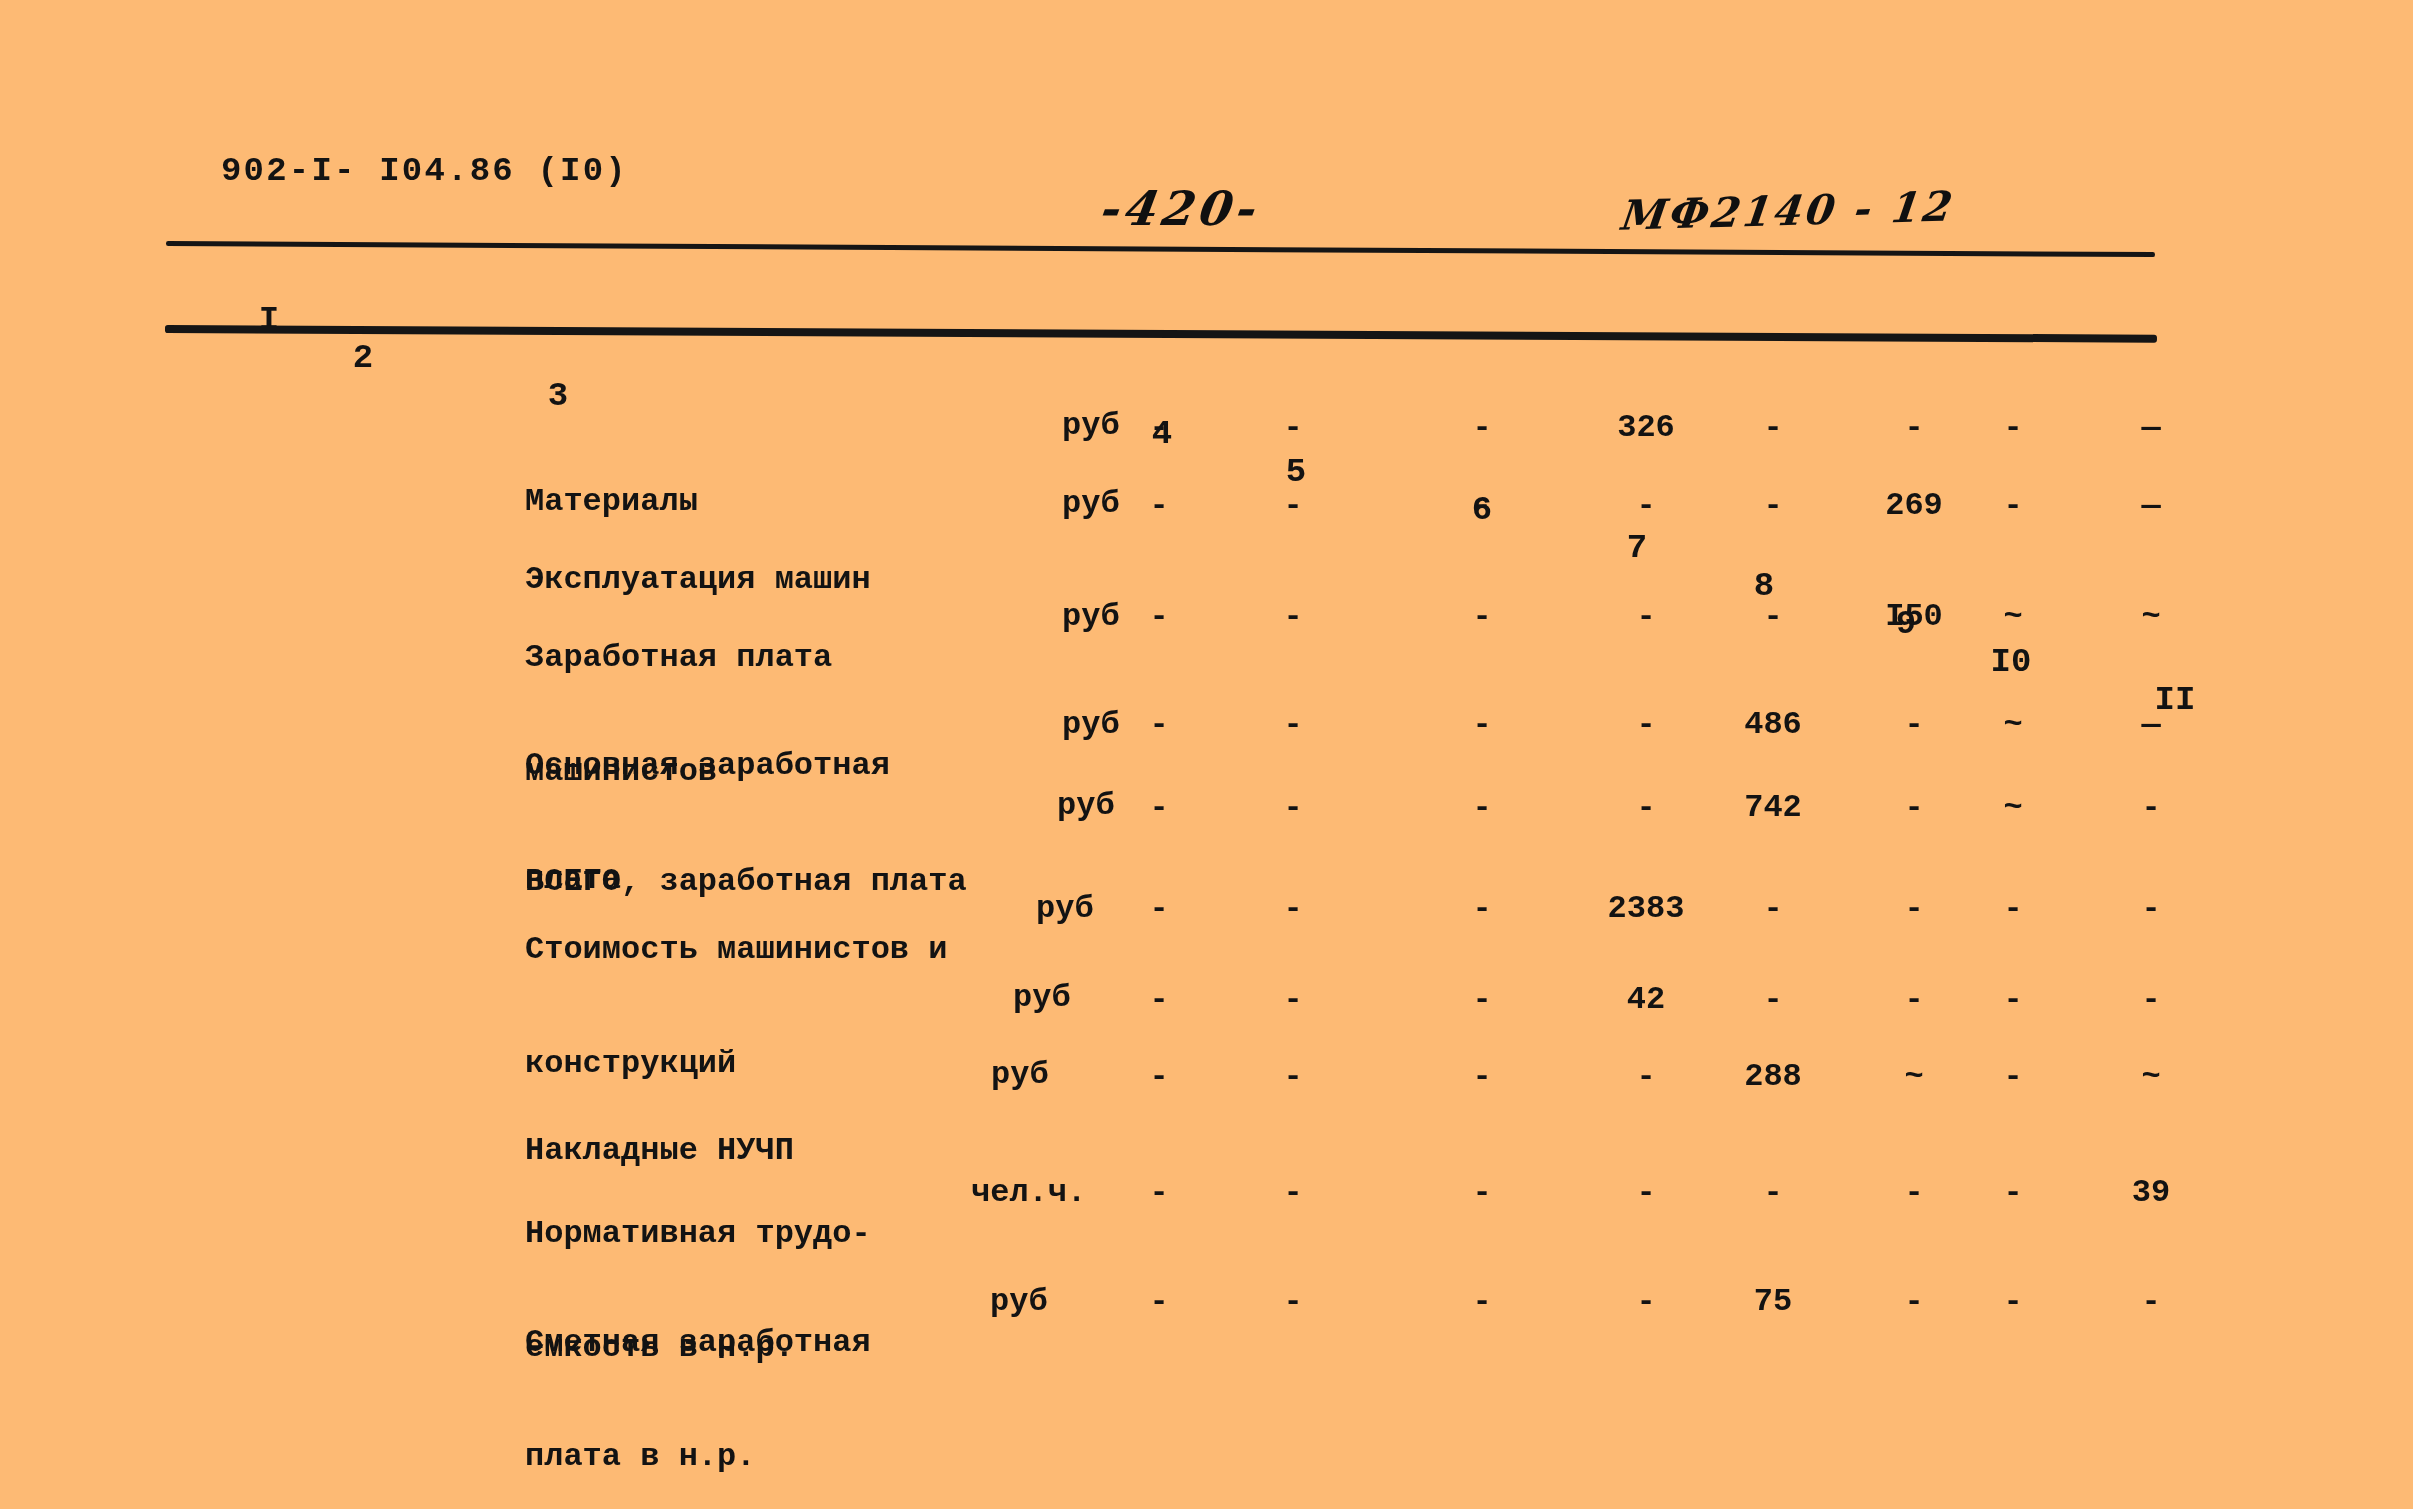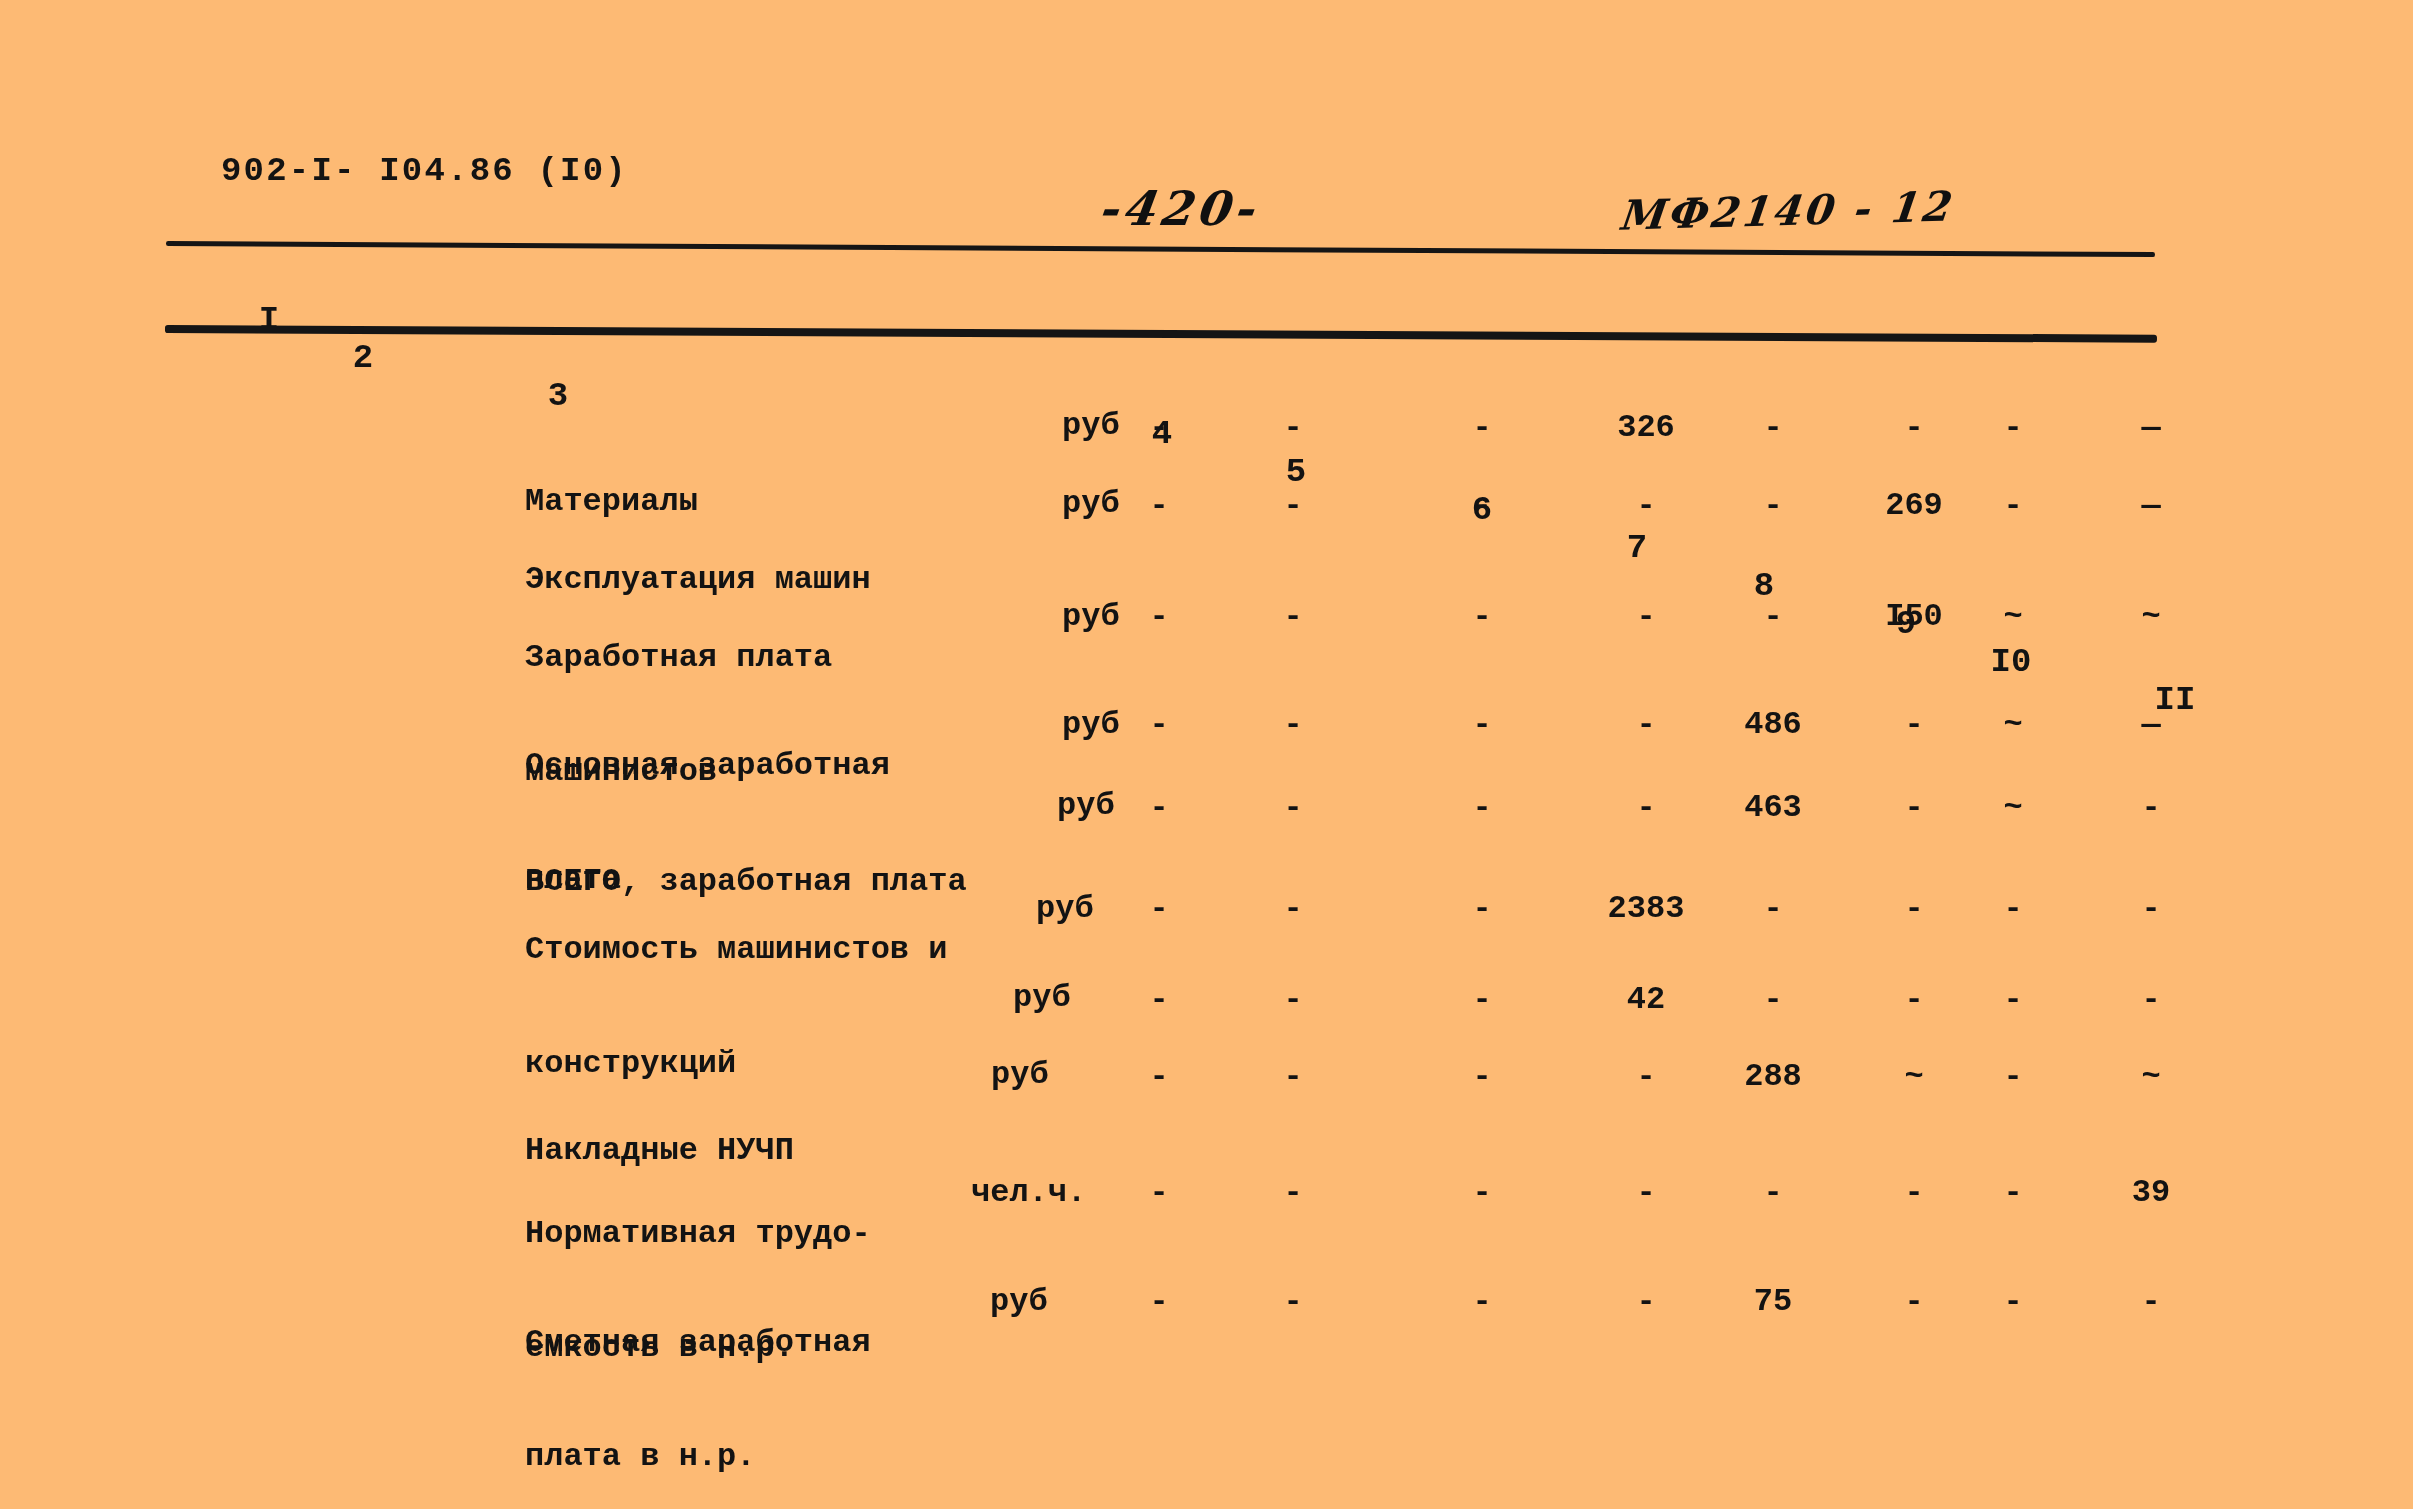--- a/index.html
+++ b/index.html
@@ -139,21 +139,21 @@
   <div class="row tw" style="top:787px">
     <div class="label">
       <span class="l1">ВСЕГО, заработная плата</span>
       
     </div>
     <span class="unit" style="left:1057px">руб</span>
     <span class="cell c4">-</span>
     <span class="cell c5">-</span>
     <span class="cell c6">-</span>
     <span class="cell c7">-</span>
-    <span class="cell c8">463</span>
+    <span class="cell c8">742</span>
     <span class="cell c9">-</span>
     <span class="cell c10">~</span>
     <span class="cell c11">-</span>
   </div>
 
   <div class="row tw two" style="top:855px">
     <div class="label">
       <span class="l1">Стоимость машинистов и</span>
       <span class="l2">конструкций</span>
     </div>

